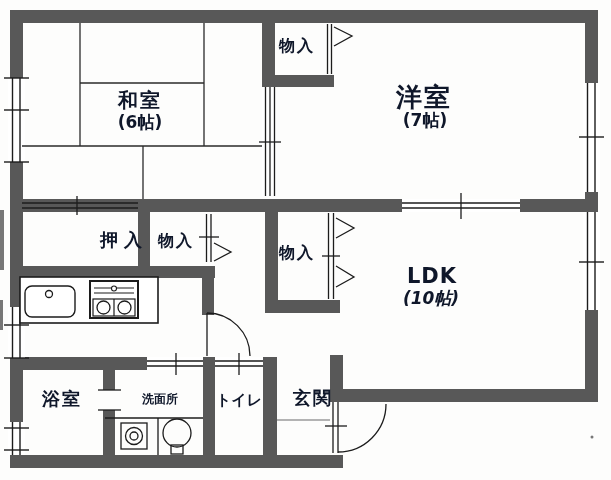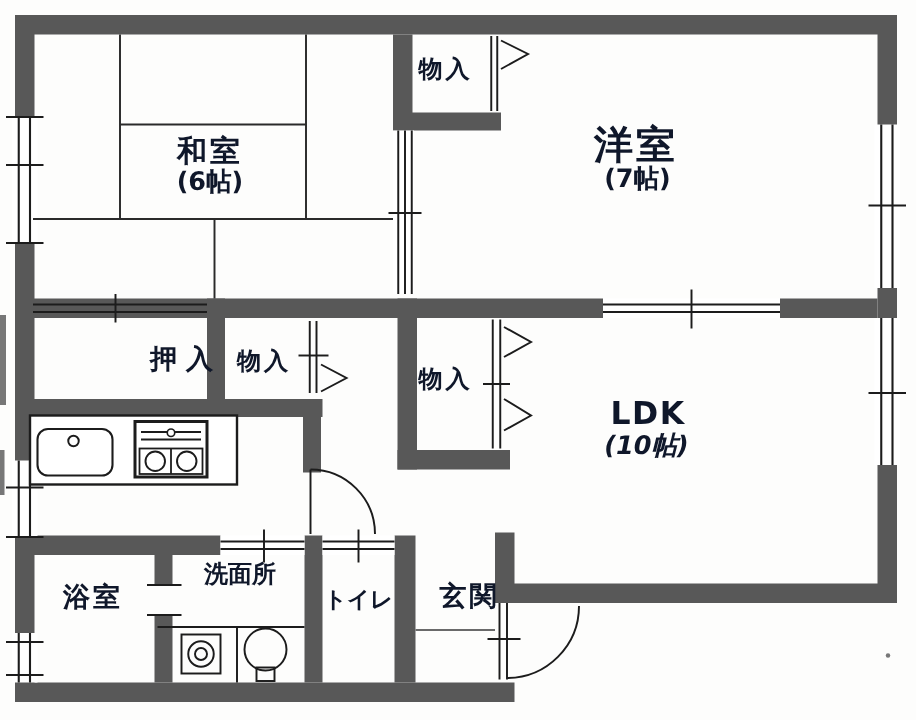--- a/index.html
+++ b/index.html
@@ -210,17 +210,17 @@
 
   <div class="lbl" style="left:432px;top:276px;font-size:21px;letter-spacing:1px;">LDK</div>
   <div class="lbl size" style="left:431px;top:298px;font-size:17px;font-style:italic;">(10帖)</div>
 
   <div class="lbl" style="left:297px;top:46px;font-size:16px;">物入</div>
   <div class="lbl" style="left:76px;top:240px;font-size:18px;letter-spacing:6px;margin-left:48px;">押入</div>
   <div class="lbl" style="left:176px;top:241px;font-size:16px;">物入</div>
   <div class="lbl" style="left:297px;top:253px;font-size:16px;">物入</div>
 
   <div class="lbl" style="left:62px;top:399px;font-size:18px;">浴室</div>
-  <div class="lbl" style="left:160px;top:383px;font-size:16px;letter-spacing:0;">洗面所</div>
+  <div class="lbl" style="left:160px;top:399px;font-size:12px;letter-spacing:0;">洗面所</div>
   <div class="lbl" style="left:239px;top:400px;font-size:15px;letter-spacing:0;">トイレ</div>
   <div class="lbl" style="left:313px;top:398px;font-size:18px;">玄関</div>
 
 </div>
 
 </body></html>

